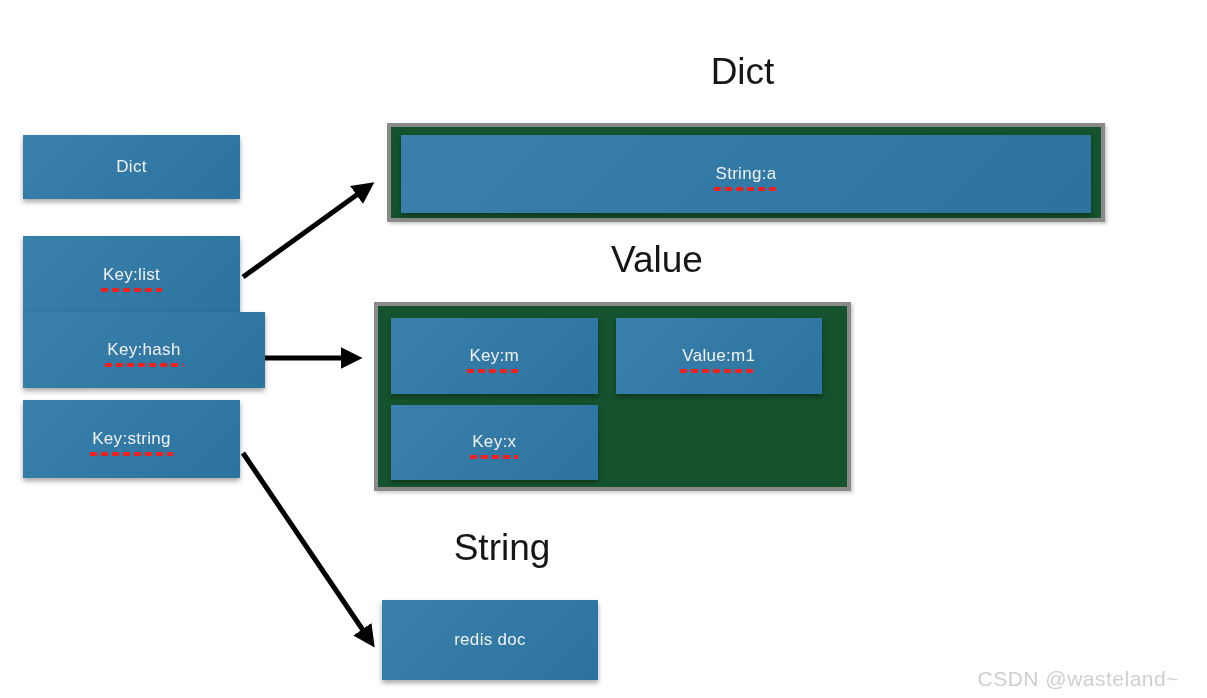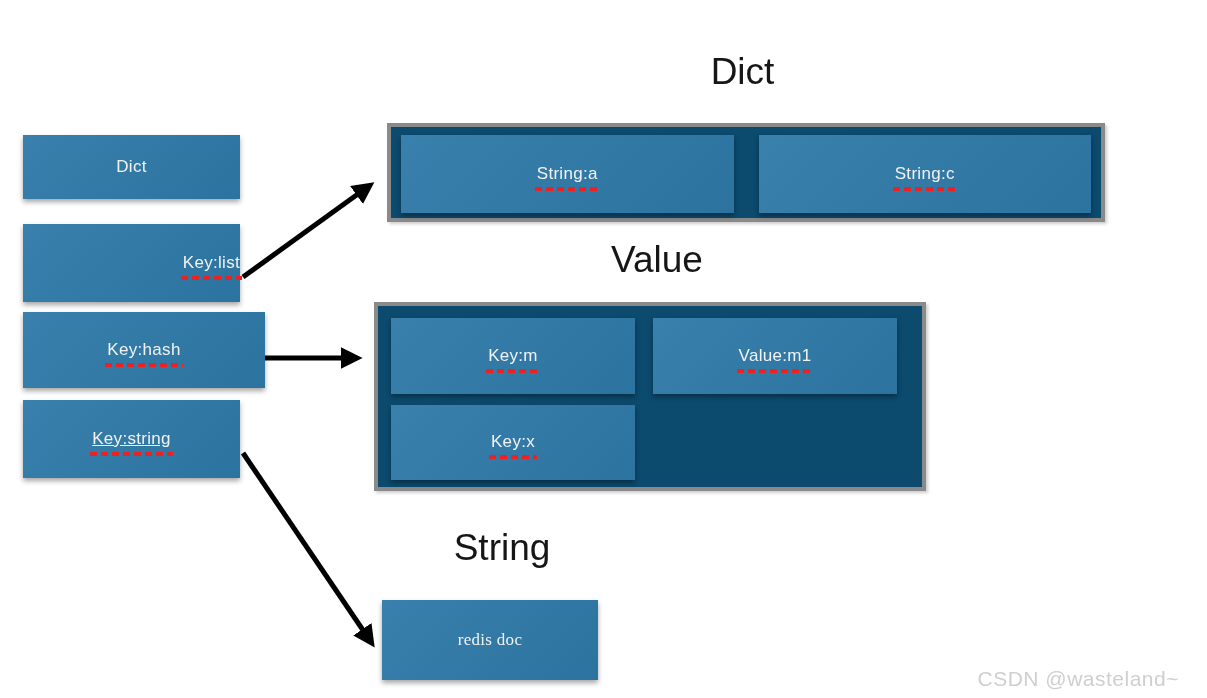--- a/index.html
+++ b/index.html
@@ -27,58 +27,58 @@
     display: flex;
     align-items: center;
     justify-content: center;
     color: #f2f2f2;
     font-size: 17px;
     letter-spacing: 0.3px;
   }
   .abs { position: absolute; }
   
   .box-dict      { left: 23px; top: 135px; width: 217px; height: 64px; }
-  .box-keylist   { left: 23px; top: 224px; width: 217px; height: 78px; justify-content: flex-end; }
+  .box-keylist   { left: 23px; top: 236px; width: 217px; height: 78px; }
   .box-keyhash   { left: 23px; top: 312px; width: 242px; height: 76px; }
-  .box-keystring { left: 23px; top: 400px; width: 217px; height: 78px; text-decoration: underline; }
+  .box-keystring { left: 23px; top: 400px; width: 217px; height: 78px; }
   
   .title {
     position: absolute;
     font-size: 37px;
     font-weight: 400;
     color: #161616;
     text-align: center;
     line-height: 1.1;
   }
   .title-list   { left: 387px; top: 52px;  width: 711px; }
   .title-hash   { left: 373px; top: 240px; width: 568px; }
   .title-string { left: 382px; top: 528px; width: 240px; }
   
   .frame {
     position: absolute;
     box-sizing: border-box;
     border: 4px solid #8a8a8a;
-    background: #0c4a6e;
+    background: #14532d;
     box-shadow: 2px 2px 3px rgba(0,0,0,0.2);
   }
   .frame-list {
     left: 387px; top: 123px; width: 718px; height: 99px;
     display: flex;
     gap: 25px;
     padding: 8px 10px 5px 10px;
   }
   .frame-list .bluebox { flex: 1; }
   .frame-hash {
-    left: 374px; top: 302px; width: 552px; height: 189px;
+    left: 374px; top: 302px; width: 477px; height: 189px;
     display: grid;
     grid-template-columns: 1fr 1fr;
     gap: 11px 18px;
     padding: 12px 25px 7px 13px;
   }
-  .box-redisdoc { left: 382px; top: 600px; width: 216px; height: 80px; font-family: Liberation Serif, serif; }
+  .box-redisdoc { left: 382px; top: 600px; width: 216px; height: 80px; }
   
   .mis { position: relative; display: inline-block; }
   .mis::after {
     content: "";
     position: absolute;
     left: -2px; right: -2px;
     bottom: -7px;
     height: 4px;
     background-image: repeating-linear-gradient(
       90deg, #ee2020 0, #ee2020 7px, transparent 7px, transparent 11px);
@@ -119,23 +119,20 @@
   </div>
   <div class="bluebox abs box-keystring">
     <span class="mis">Key:string</span>
   </div>
 
   <div class="title title-list">Dict</div>
   <div class="frame frame-list">
     <div class="bluebox">
       <span class="mis">String:a</span>
     </div>
-    <div class="bluebox">
-      <span class="mis">String:c</span>
-    </div>
   </div>
 
   <div class="title title-hash">Value</div>
   <div class="frame frame-hash">
     <div class="bluebox">
       <span class="mis">Key:m</span>
     </div>
     <div class="bluebox">
       <span class="mis">Value:m1</span>
     </div>

